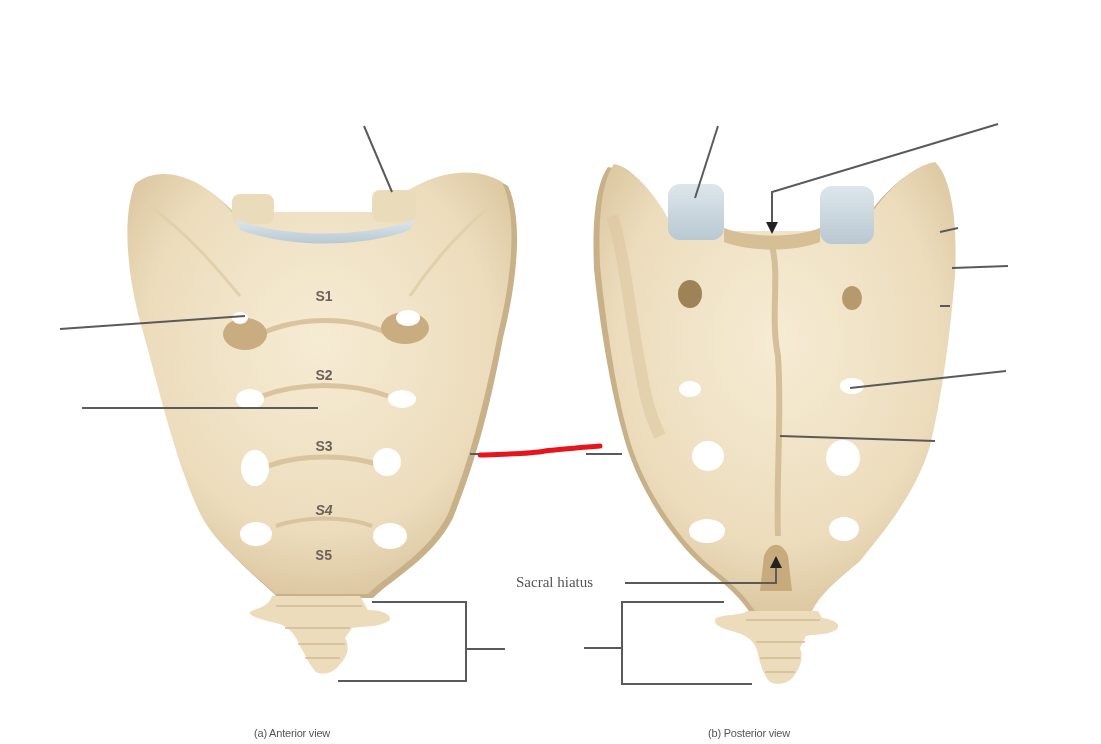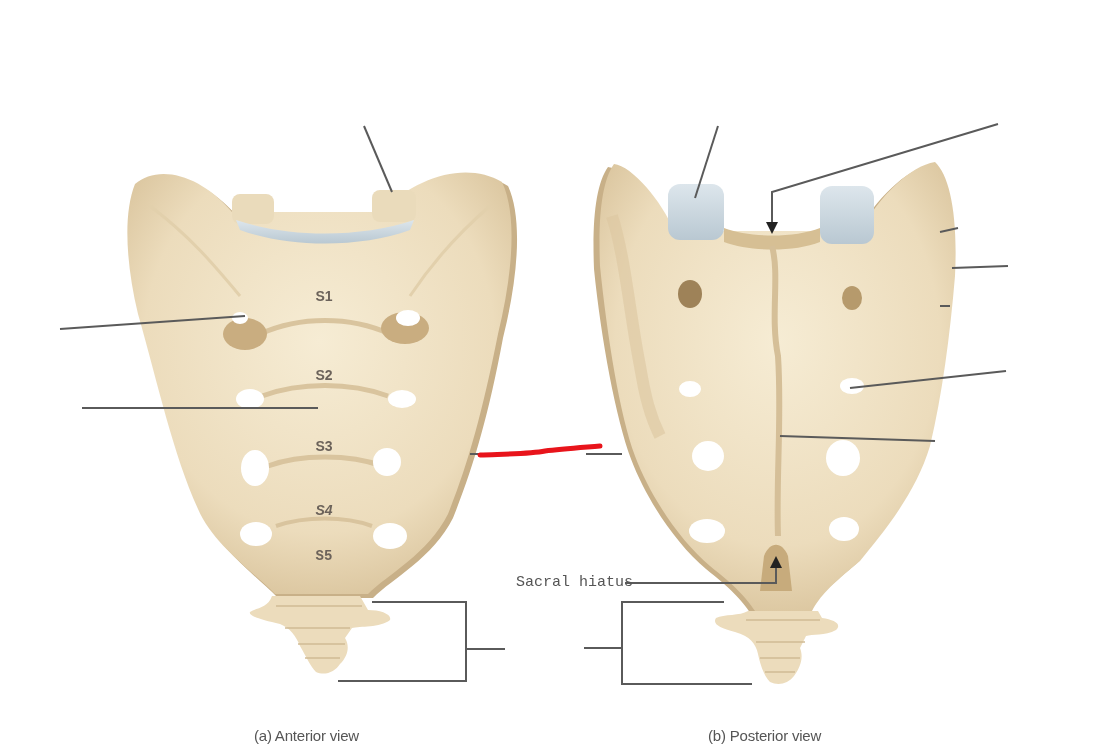--- a/index.html
+++ b/index.html
@@ -1,20 +1,20 @@
 <!DOCTYPE html>
 <html><head>
 <meta charset="utf-8">
 <style>
   html, body { margin: 0; padding: 0; background: #ffffff; }
   body { width: 1101px; height: 744px; position: relative; overflow: hidden; font-family: "Liberation Sans", sans-serif; }
   #stage { position: absolute; left: 0; top: 16px; width: 880px; height: 744px; }
-  .caption { position: absolute; font-size: 15px; color: #555555; font-family: "Liberation Sans", sans-serif; letter-spacing: -0.2px; }
+  .caption { position: absolute; font-size: 11px; color: #555555; font-family: "Liberation Sans", sans-serif; letter-spacing: -0.2px; }
   .seg-label { position: absolute; font-size: 14px; font-weight: bold; color: #6b625a; font-family: "Liberation Sans", sans-serif; transform: translateX(-50%); }
-  .callout { position: absolute; font-size: 15px; color: #555555; font-family: Liberation Mono, monospace; }
+  .callout { position: absolute; font-size: 15px; color: #555555; font-family: Liberation Serif, serif; }
 </style>
 </head>
 <body>
 
 <div id="stage">
   <svg width="1101" height="744" viewBox="0 0 1101 744" xmlns="http://www.w3.org/2000/svg">
     <defs>
       <radialGradient id="boneGrad" cx="50%" cy="40%" r="65%">
         <stop offset="0%" stop-color="#f6ecd4"></stop>
         <stop offset="70%" stop-color="#ecdcbc"></stop>

